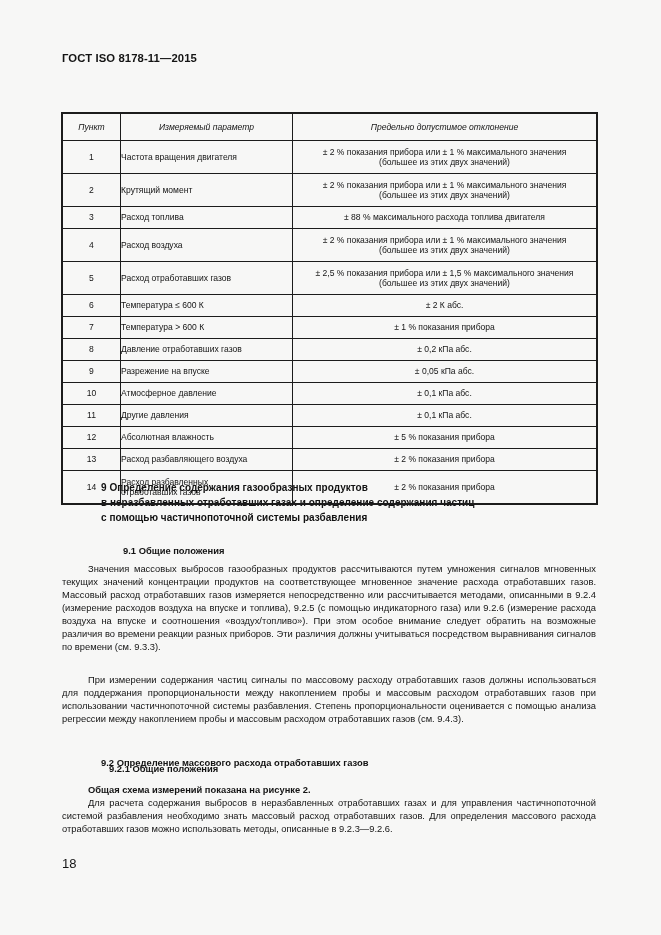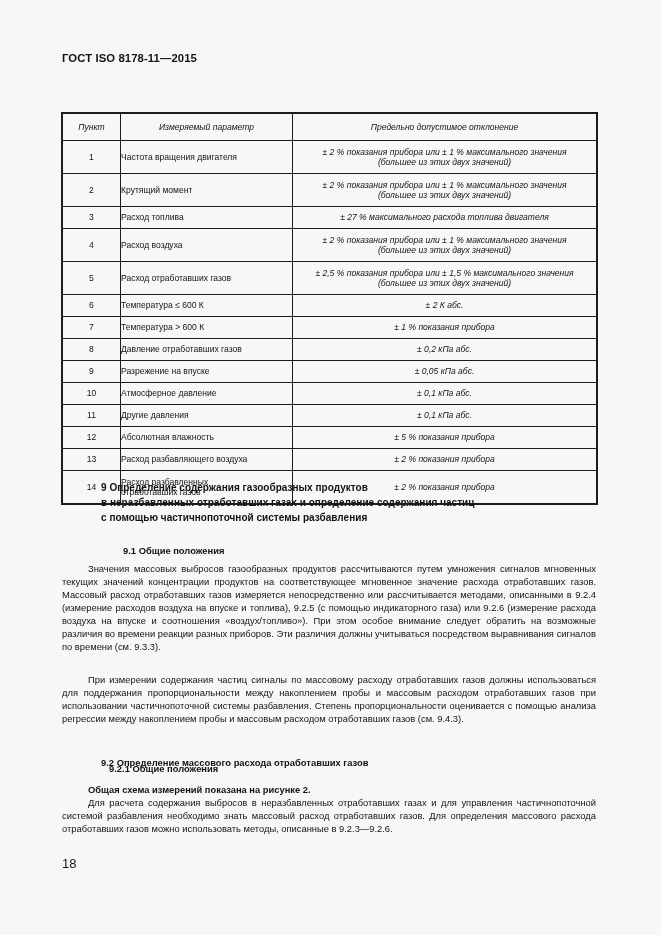--- a/index.html
+++ b/index.html
@@ -84,21 +84,20 @@
   .cell-num {
     text-align: center;
   }
   .cell-param {
     text-align: left;
     padding: 3px 4px 3px 9px;
   }
   .cell-tol {
     text-align: center;
     padding: 3px 5px;
-    font-style: italic;
   }
   tr.row-tall td { height: 32px; }
   tr.row-short td { height: 21px; }
 
   
   .table-frame-top,
   .table-frame-bottom,
   .table-frame-left,
   .table-frame-right {
     position: absolute;
@@ -181,21 +180,21 @@
           <td class="cell-tol">± 2 % показания прибора или ± 1 % максимального значения<br>(большее из этих двух значений)</td>
         </tr>
         <tr class="row-tall">
           <td class="cell-num">2</td>
           <td class="cell-param">Крутящий момент</td>
           <td class="cell-tol">± 2 % показания прибора или ± 1 % максимального значения<br>(большее из этих двух значений)</td>
         </tr>
         <tr class="row-short">
           <td class="cell-num">3</td>
           <td class="cell-param">Расход топлива</td>
-          <td class="cell-tol">± 27 % максимального расхода топлива двигателя</td>
+          <td class="cell-tol">± 88 % максимального расхода топлива двигателя</td>
         </tr>
         <tr class="row-tall">
           <td class="cell-num">4</td>
           <td class="cell-param">Расход воздуха</td>
           <td class="cell-tol">± 2 % показания прибора или ± 1 % максимального значения<br>(большее из этих двух значений)</td>
         </tr>
         <tr class="row-tall">
           <td class="cell-num">5</td>
           <td class="cell-param">Расход отработавших газов</td>
           <td class="cell-tol">± 2,5 % показания прибора или ± 1,5 % максимального значения<br>(большее из этих двух значений)</td>

